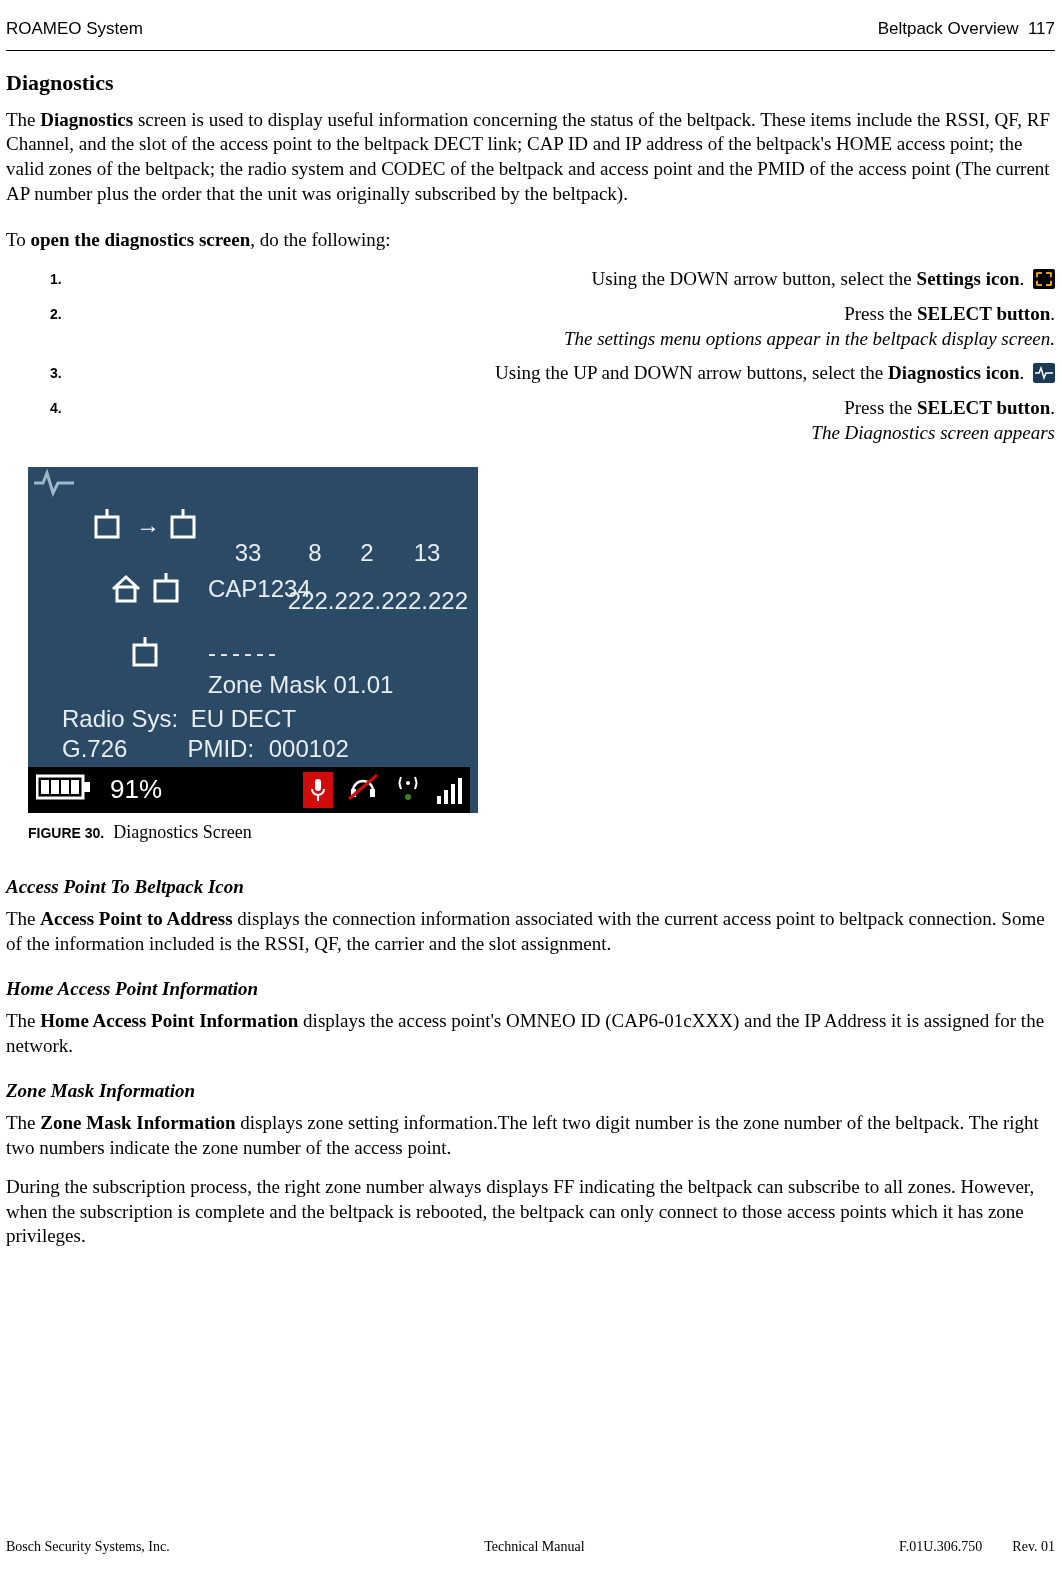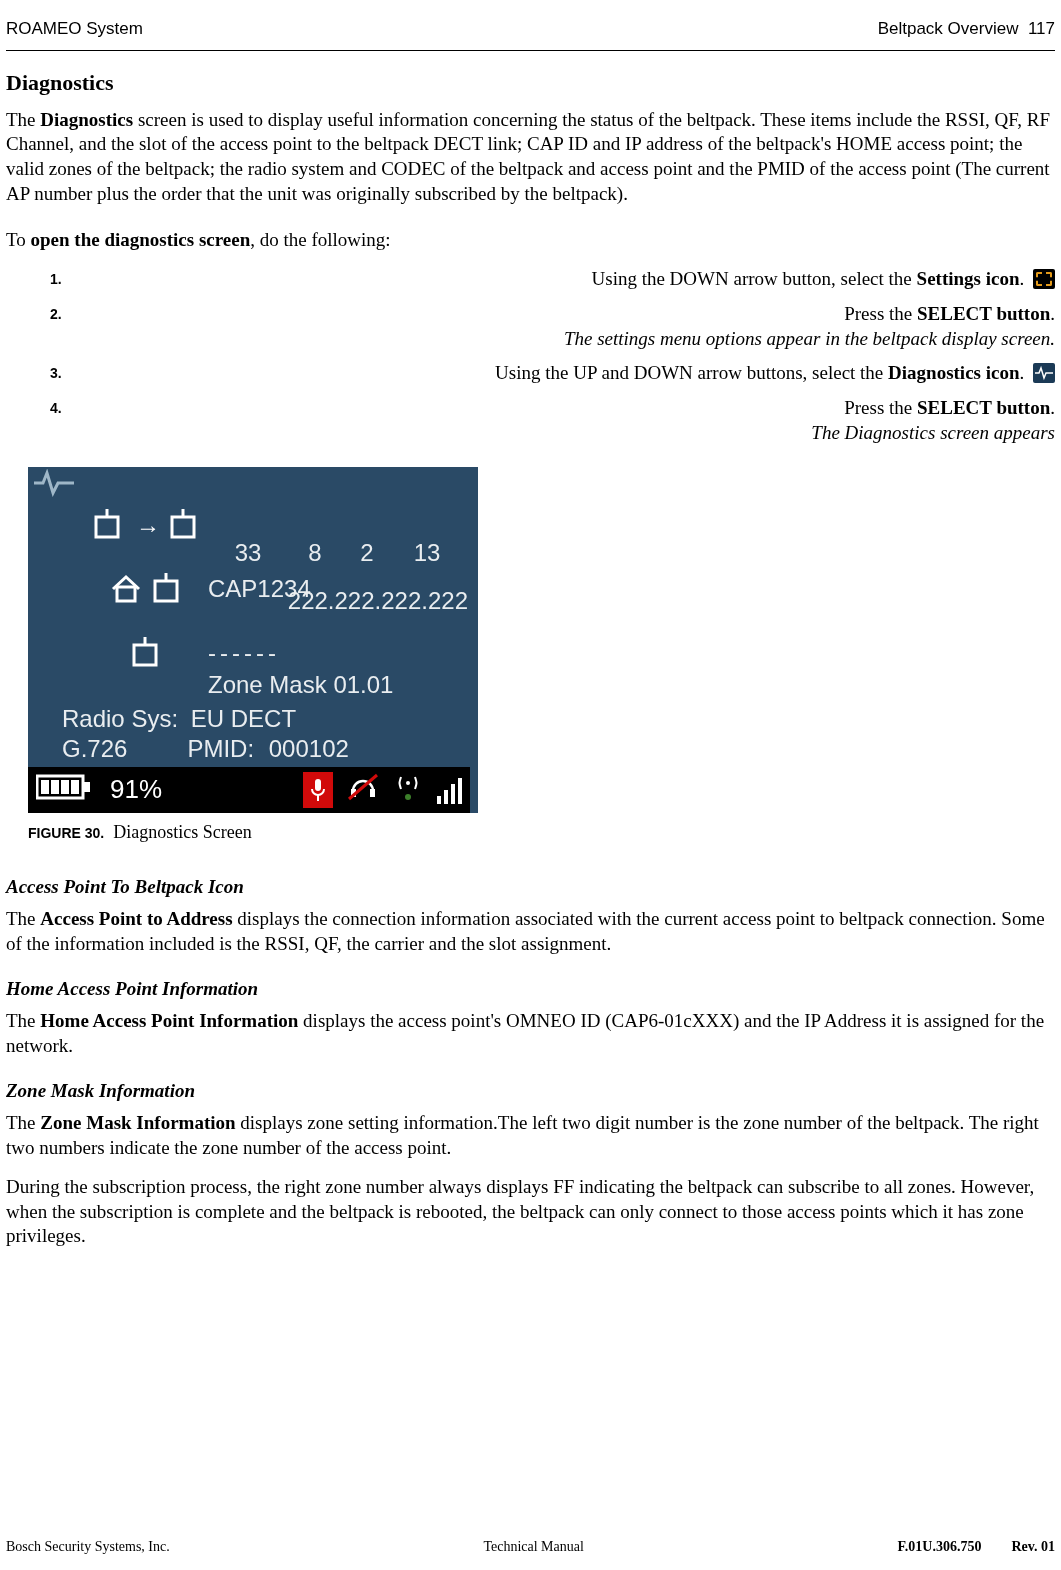--- a/index.html
+++ b/index.html
@@ -184,21 +184,21 @@
     margin: 20px 0 8px 0;
   }
   .footer {
     position: absolute;
     bottom: 14px;
     left: 6px; right: 6px;
     display: flex;
     justify-content: space-between;
     font-size: 14px;
   }
-  .footer .right { display:flex; gap: 30px; font-weight: bold; }
+  .footer .right { display:flex; gap: 30px; }
 </style>
 </head>
 <body>
 
 <div class="page">
 
   <div class="topbar">
     <span>ROAMEO System</span>
     <span>
       <span>Beltpack Overview</span>&nbsp;&nbsp;<span>117</span>

